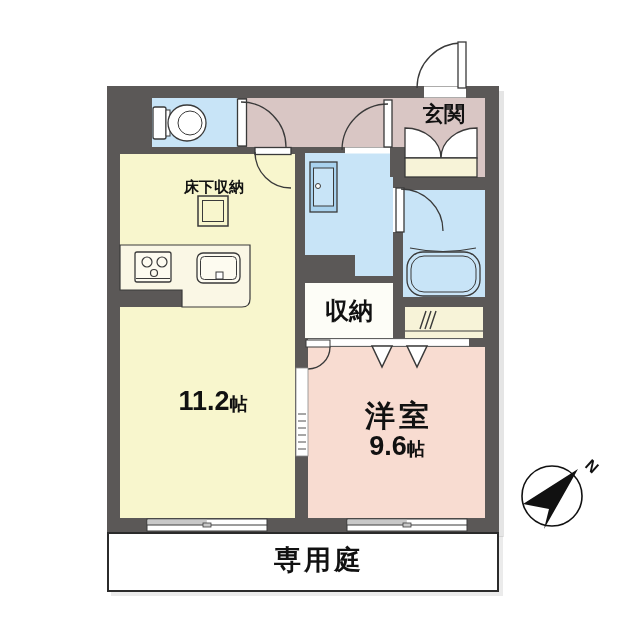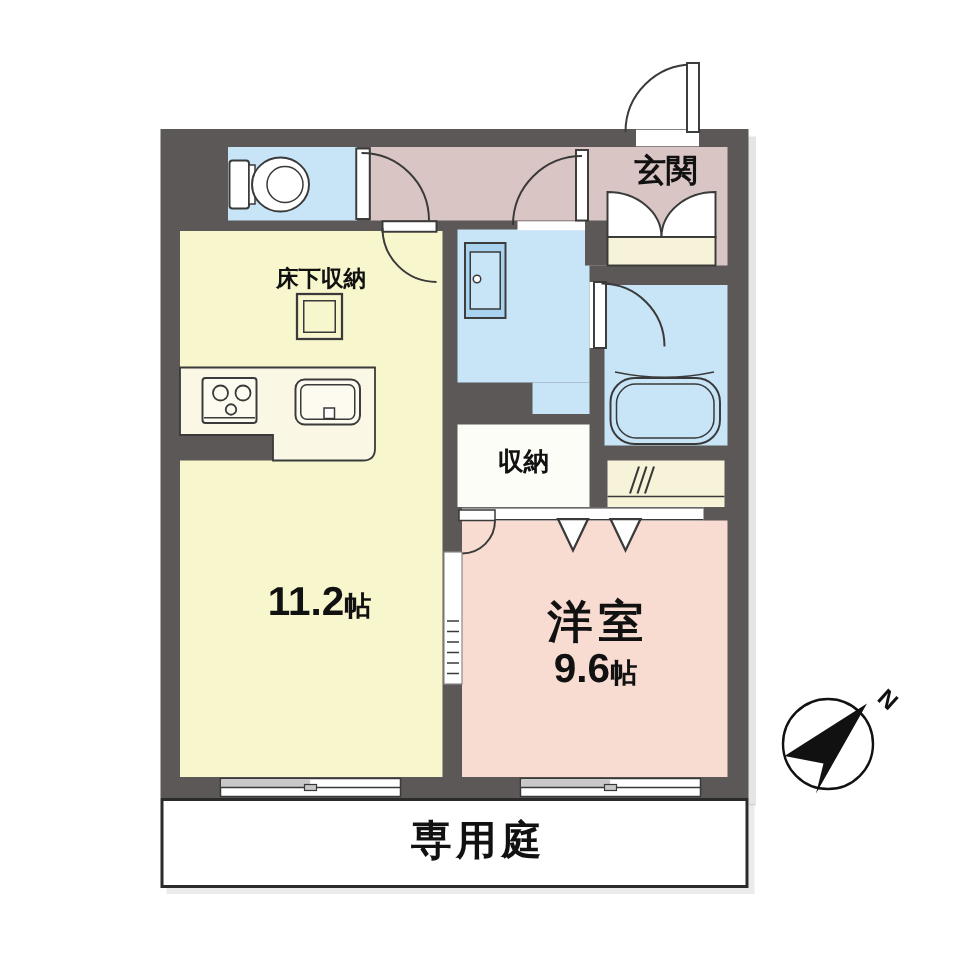--- a/index.html
+++ b/index.html
@@ -23,21 +23,21 @@
   #room-closet{left:405px;top:307px;width:78px;height:31px;background:#f7f3d8;}
   #room-west{left:308px;top:347px;width:177px;height:171px;background:#f8dcd1;}
   #genkan-stub{left:390px;top:147px;width:15px;height:30px;background:#5b5857;}
   #kitchen-stub{left:120px;top:288px;width:62px;height:19px;background:#5b5857;}
   #garden{left:107px;top:532px;width:388px;height:56px;background:#ffffff;
           border:2px solid #2b2b2b;box-shadow:4px 4px 0 rgba(0,0,0,0.08);}
   
   .lbl{position:absolute;transform:translate(-50%,-50%);white-space:nowrap;
        font-weight:bold;text-align:center;line-height:1.1;}
   #lbl-genkan{left:444px;top:114px;font-size:21px;}
-  #lbl-storage{left:349px;top:311px;font-size:17px;font-family:Liberation Mono, monospace;}
+  #lbl-storage{left:349px;top:311px;font-size:24px;}
   #lbl-underfloor{left:214px;top:187px;font-size:15px;}
   #lbl-ldk{left:213px;top:402px;}
   #lbl-ldk .rm-name{font-size:34px;letter-spacing:8px;padding-left:8px;}
   #lbl-west{left:397px;top:430px;}
   #lbl-west .rm-name{font-size:30px;letter-spacing:4px;padding-left:4px;}
   .rm-size{font-size:27px;}
   .rm-unit{font-size:18px;}
   #lbl-garden{left:319px;top:561px;font-size:27px;letter-spacing:3px;}
   #svg-overlay{left:0;top:0;width:640px;height:640px;pointer-events:none;}
 </style>

